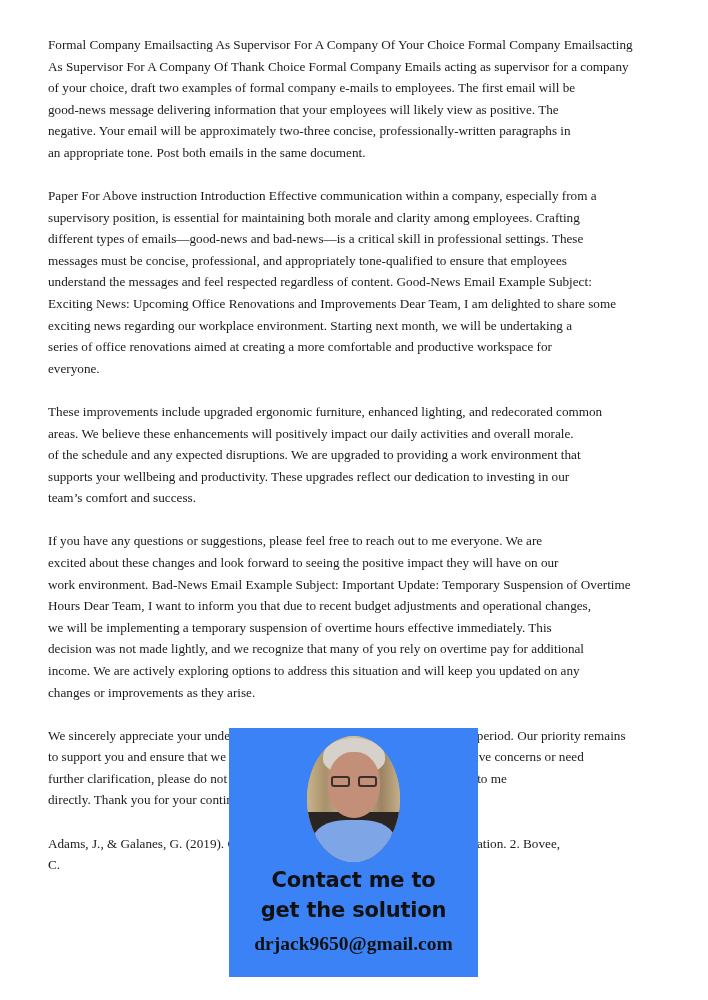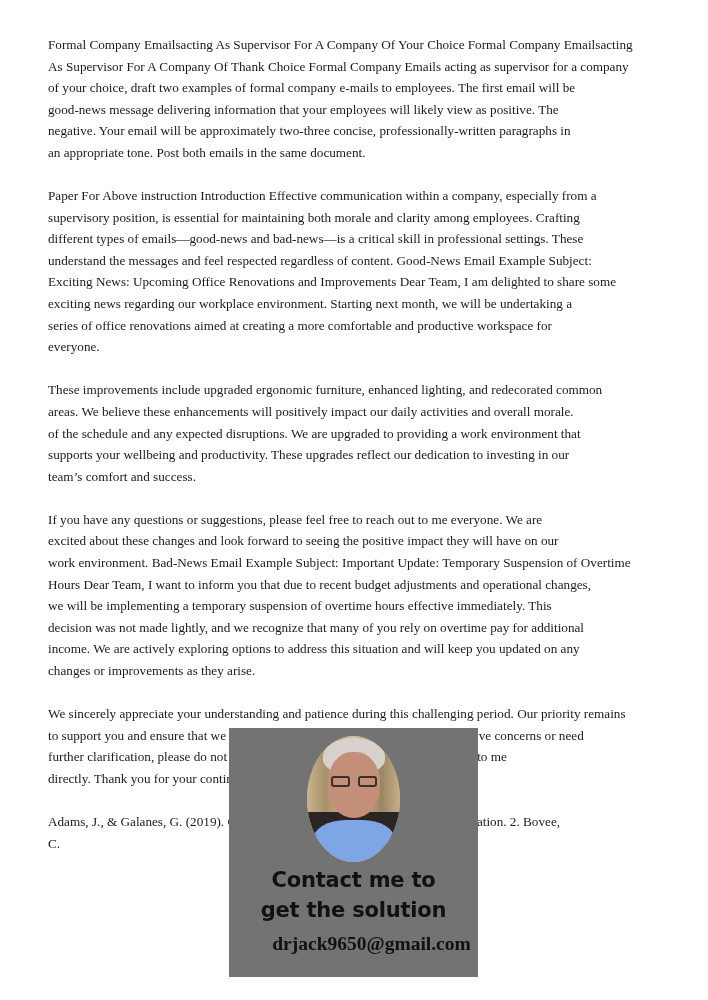--- a/index.html
+++ b/index.html
@@ -29,21 +29,21 @@
     .para .line {
       display: block;
       white-space: nowrap;
     }
     .promo {
       position: absolute;
       left: 229px;
       top: 728px;
       width: 249px;
       height: 249px;
-      background: #737373;
+      background: #3b82f6;
       overflow: hidden;
     }
     .portrait {
       position: absolute;
       left: 78px;
       top: 8px;
       width: 93px;
       height: 126px;
       border-radius: 50%;
       overflow: hidden;
@@ -97,39 +97,39 @@
     .promo-email {
       position: absolute;
       left: 0;
       top: 205px;
       width: 100%;
       text-align: center;
       font-family: "Liberation Serif", "DejaVu Serif", serif;
       font-weight: bold;
       font-size: 19.5px;
       color: #111111;
-      margin-left: 18px;
     }
   </style>
 </head>
 <body>
 
 <div class="doc">
   <p class="para">
     <span class="line">Formal Company Emailsacting As Supervisor For A Company Of Your Choice Formal Company Emailsacting</span>
     <span class="line">As Supervisor For A Company Of Thank Choice Formal Company Emails acting as supervisor for a company</span>
     <span class="line">of your choice, draft two examples of formal company e-mails to employees. The first email will be</span>
     <span class="line">good-news message delivering information that your employees will likely view as positive. The</span>
     <span class="line">negative. Your email will be approximately two-three concise, professionally-written paragraphs in</span>
     <span class="line">an appropriate tone. Post both emails in the same document.</span>
   </p>
   <p class="para">
     <span class="line">Paper For Above instruction Introduction Effective communication within a company, especially from a</span>
     <span class="line">supervisory position, is essential for maintaining both morale and clarity among employees. Crafting</span>
     <span class="line">different types of emails—good-news and bad-news—is a critical skill in professional settings. These</span>
+    <span class="line">messages must be concise, professional, and appropriately tone-qualified to ensure that employees</span>
     <span class="line">understand the messages and feel respected regardless of content. Good-News Email Example Subject:</span>
     <span class="line">Exciting News: Upcoming Office Renovations and Improvements Dear Team, I am delighted to share some</span>
     <span class="line">exciting news regarding our workplace environment. Starting next month, we will be undertaking a</span>
     <span class="line">series of office renovations aimed at creating a more comfortable and productive workspace for</span>
     <span class="line">everyone.</span>
   </p>
   <p class="para">
     <span class="line">These improvements include upgraded ergonomic furniture, enhanced lighting, and redecorated common</span>
     <span class="line">areas. We believe these enhancements will positively impact our daily activities and overall morale.</span>
     <span class="line">of the schedule and any expected disruptions. We are upgraded to providing a work environment that</span>

